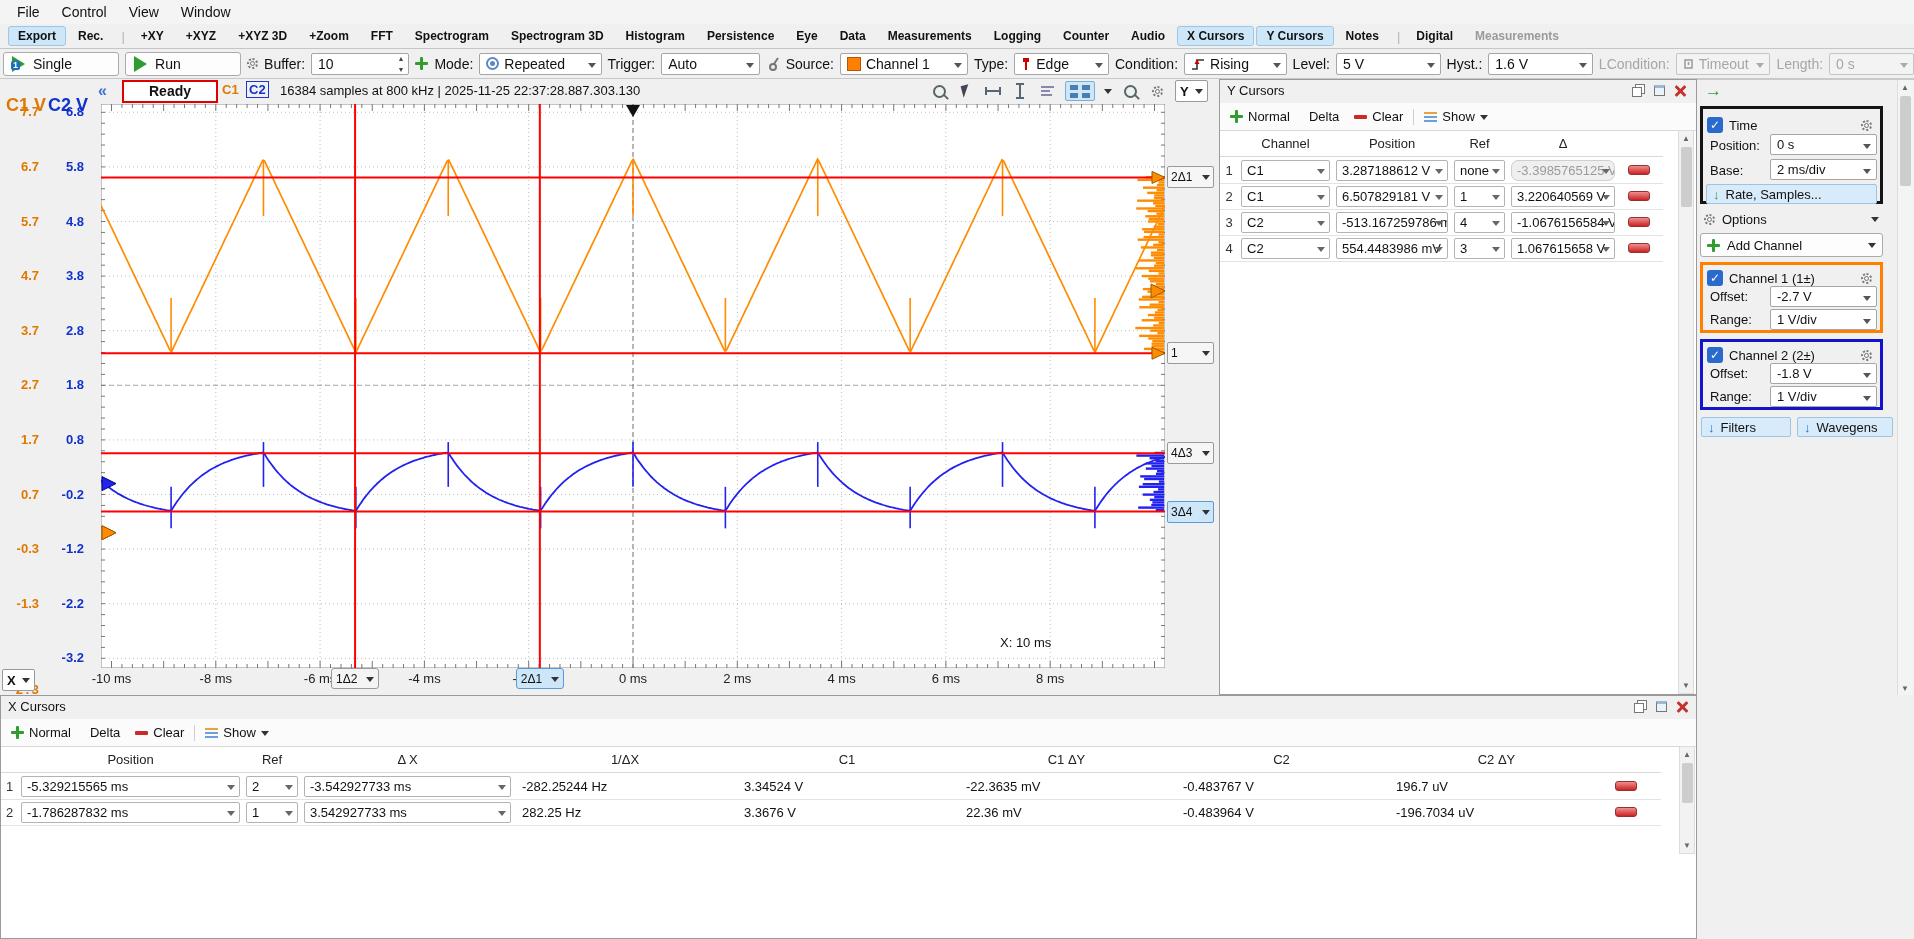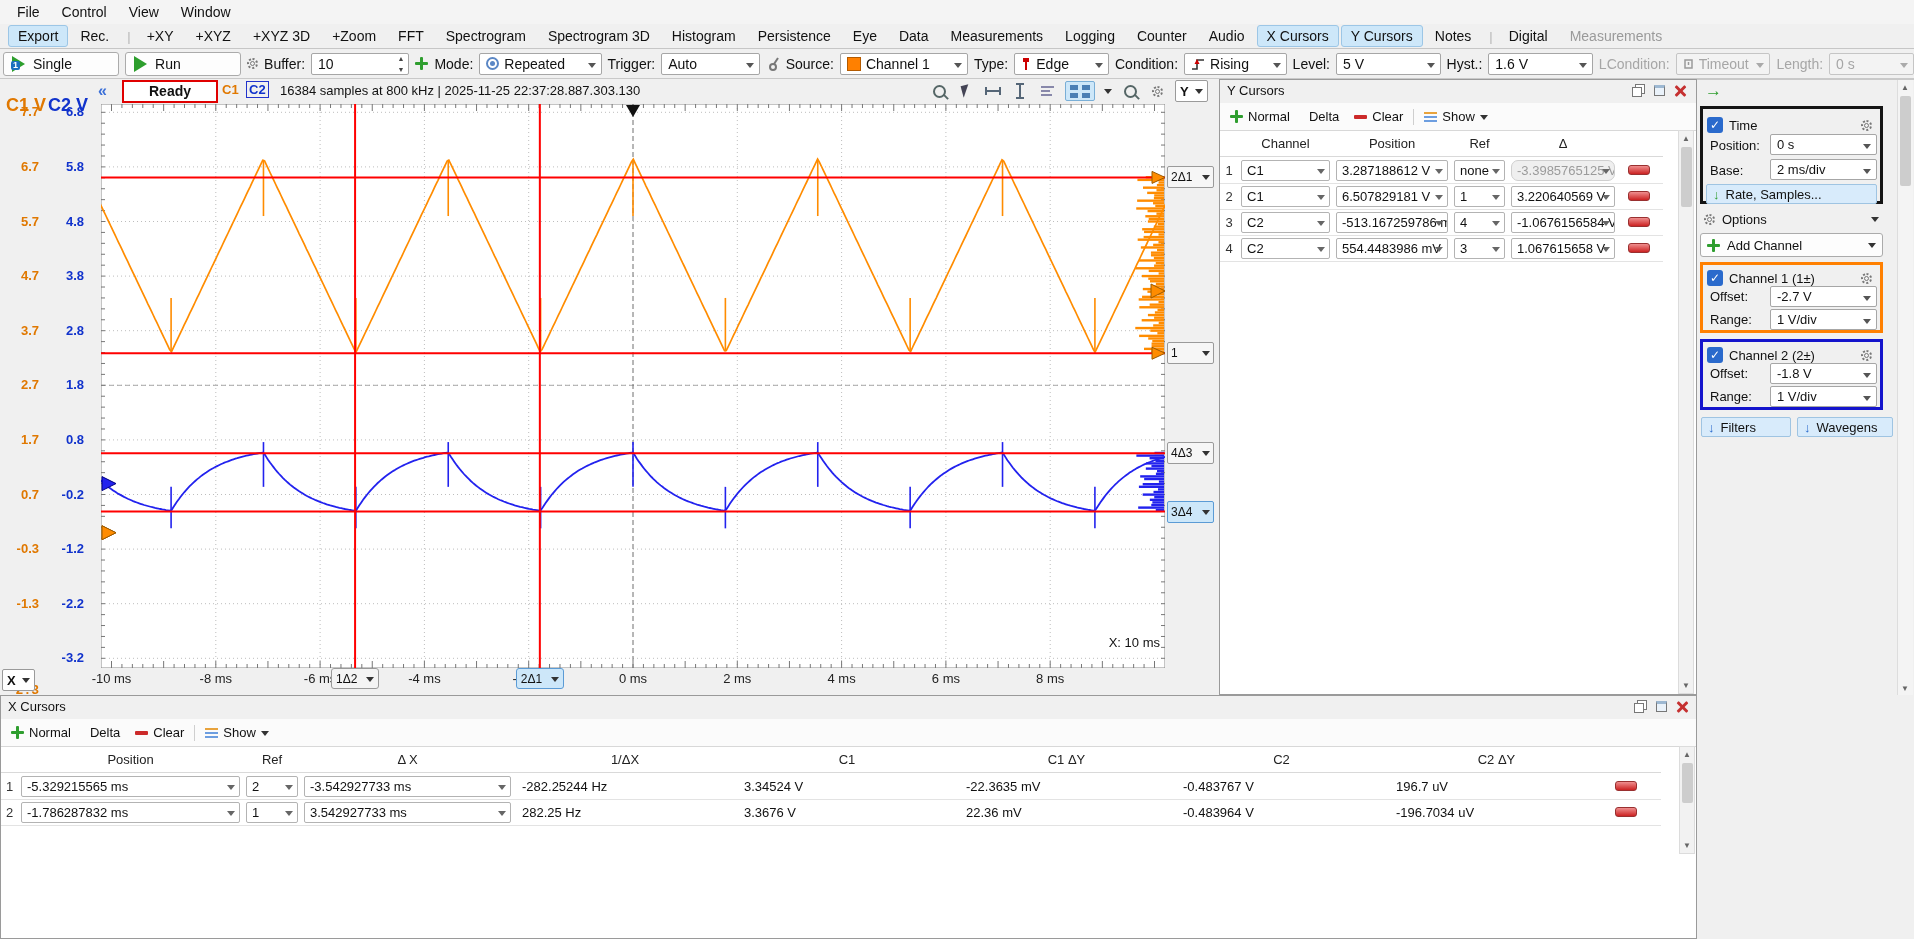--- a/index.html
+++ b/index.html
@@ -4,21 +4,21 @@
 <style>
   html,body{margin:0;padding:0;background:#d8d8d8;}
   #app{position:relative;width:1914px;height:939px;background:#f0f0f0;overflow:hidden;
        font-family:"Liberation Sans","DejaVu Sans",sans-serif;font-size:13px;color:#111;padding-left:33px;}
   .abs{position:absolute;}
   
   #menubar{left:0;top:0;width:1914px;height:24px;background:#f4f4f4;display:flex;align-items:center;padding-left:6px;box-sizing:border-box;}
   .menu-item{padding:2px 11px;font-size:14px;cursor:default;}
   #corner-ico{right:6px;top:4px;width:15px;height:15px;background:#6f6f6f;border-radius:3px;}
   #tabsrow{left:0;top:24px;width:1914px;height:25px;background:#f0f0f0;border-bottom:1px solid #c6c6c6;display:flex;align-items:center;padding-left:8px;box-sizing:border-box;}
-  .tab{padding:2px 9px;margin-right:2px;font-size:14px;border:1px solid transparent;border-radius:3px;white-space:nowrap;}
+  .tab{padding:2px 9px;margin-right:2px;font-size:12px;border:1px solid transparent;border-radius:3px;white-space:nowrap;font-weight:bold;}
   .tab.active{background:#cde7f9;border-color:#9cc6e6;}
   .tab.muted{color:#9a9a9a;}
   .tabsep{color:#b5b5b5;margin:0 6px;}
   #tabs-collapse{position:absolute;right:10px;top:28px;font-size:15px;color:#333;}
   
   #toolbar{left:0;top:49px;width:1914px;height:30px;border-bottom:1px solid #c9c9c9;background:#f0f0f0;display:flex;align-items:center;gap:6px;padding-left:3px;box-sizing:border-box;font-size:14px;}
   .tb-btn{display:flex;align-items:center;gap:8px;width:118px;height:24px;background:#fdfdfd;border:1px solid #ababab;border-radius:3px;padding-left:8px;box-sizing:border-box;}
   .lbl{white-space:nowrap;}
   .lbl.dim, .cb.dim{color:#a6a6a6;}
   .cb{position:relative;display:flex;align-items:center;gap:5px;background:#fff;border:1px solid #a6a6a6;border-radius:2px;height:22px;padding:0 18px 0 6px;box-sizing:border-box;font-size:14px;white-space:nowrap;overflow:hidden;}
@@ -67,21 +67,21 @@
   #plot-wrap{left:101px;top:25px;width:1064px;height:564px;background:#fff;}
   .tickv{position:absolute;width:40px;text-align:right;font-size:13px;font-weight:bold;}
   .tickv.c1{left:-1px;color:#e07800;}
   .tickv.c2{left:44px;color:#1133cc;}
   .xtick{position:absolute;top:592px;width:70px;margin-left:-35px;text-align:center;font-size:13px;color:#222;}
   .tagbox{position:absolute;left:1167px;width:47px;height:22px;background:#f6f6f6;border:1px solid #9a9a9a;border-radius:2px;display:flex;align-items:center;justify-content:space-between;padding:0 3px;box-sizing:border-box;font-size:12px;}
   .tagbox.hl{background:#cde7f9;border-color:#5b9bd5;}
   .xcurbtn{position:absolute;top:589px;width:48px;height:21px;background:#f4f4f4;border:1px solid #9a9a9a;border-radius:3px;display:flex;align-items:center;justify-content:space-between;padding:0 4px;box-sizing:border-box;font-size:12px;}
   .xcurbtn.hl{background:#cde7f9;border-color:#5b9bd5;}
   #xsel{left:2px;top:590px;}
-  #xrange{left:1000px;top:556px;width:160px;text-align:right;font-size:13px;}
+  #xrange{left:1000px;top:556px;width:160px;font-size:13px;}
   
   .panel{background:#fff;border:1px solid #9a9a9a;box-sizing:border-box;}
   #ypanel{left:1219px;top:0;width:478px;height:616px;}
   #xpanel{left:0;top:0;width:1697px;height:244px;}
   .ptitle{position:absolute;left:0;top:0;right:0;height:23px;background:#f0f0f0;border-bottom:1px solid #b9b9b9;}
   .ptitle .t{position:absolute;left:7px;top:3px;font-size:13px;}
   .wiset{position:absolute;top:4px;display:flex;gap:9px;}
   .rico{position:relative;width:13px;height:13px;}
   .rico::before{content:"";position:absolute;right:0;top:0;width:8px;height:8px;border:1px solid #777;background:#fff;}
   .rico::after{content:"";position:absolute;left:0;bottom:0;width:8px;height:8px;border:1px solid #777;background:#fff;}

